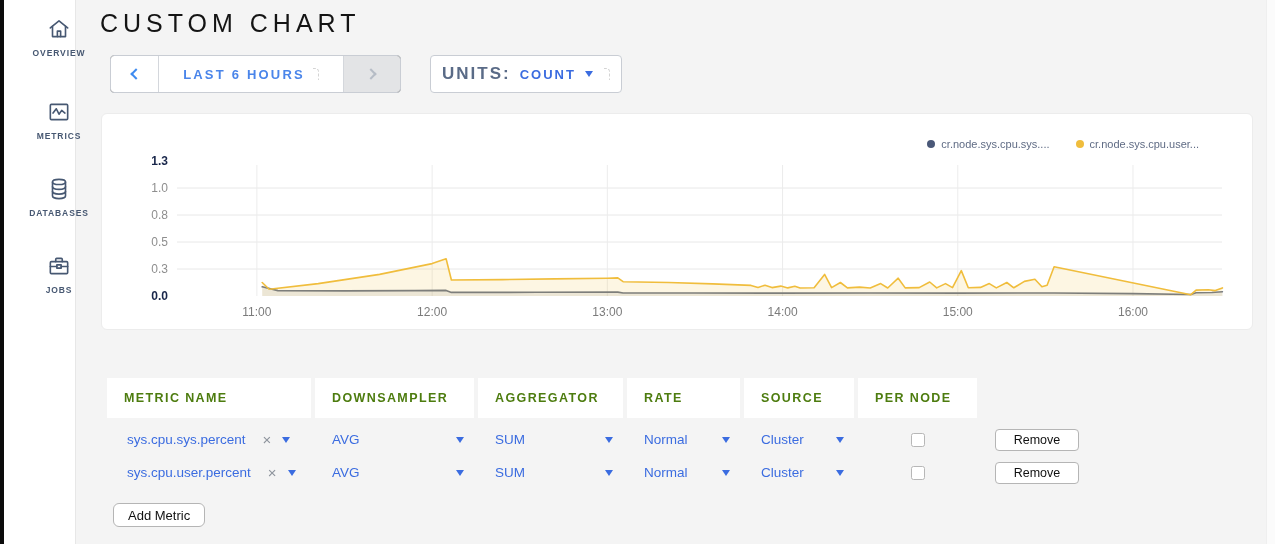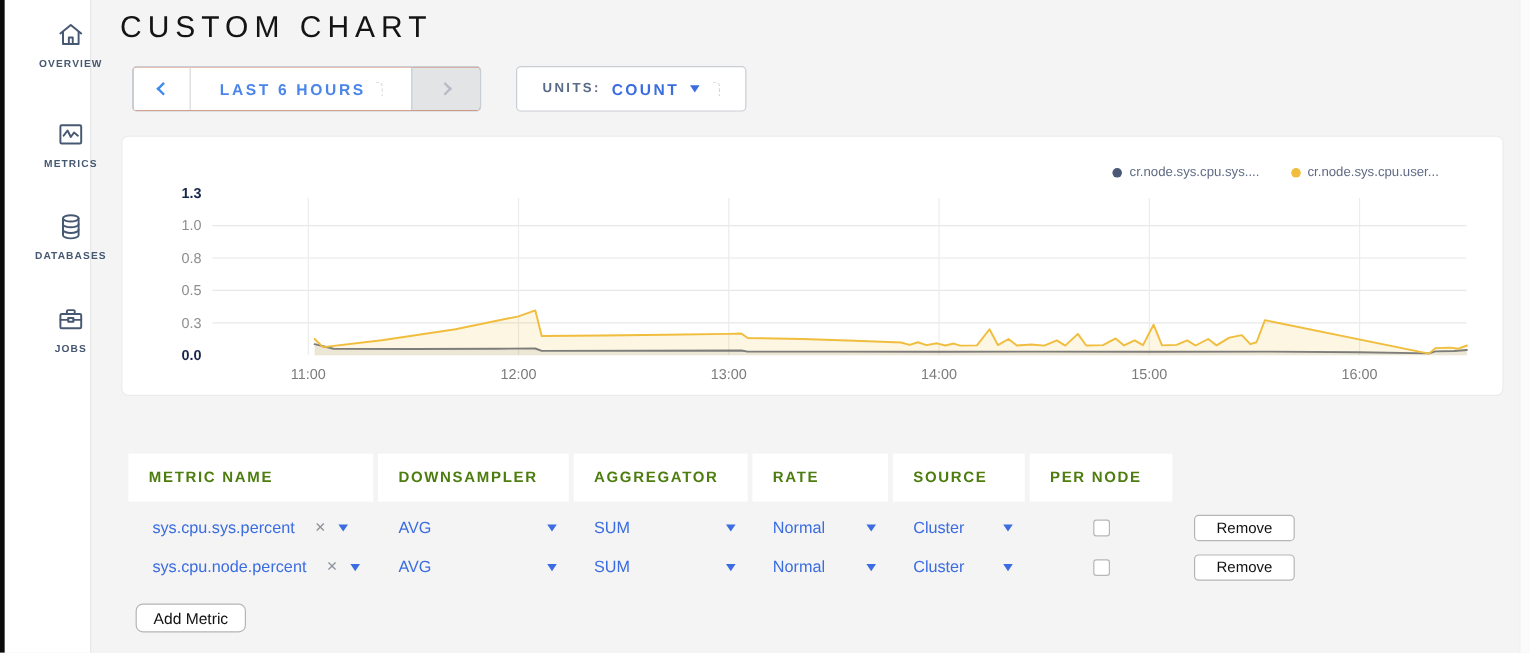--- a/index.html
+++ b/index.html
@@ -9,30 +9,30 @@
   .edge-strip { position:absolute; left:0; top:0; width:4px; height:544px; background:#0b0b0b; }
   .sidebar { position:absolute; left:4px; top:0; width:72px; height:544px; background:#ffffff; border-right:1px solid #e7e7e7; }
   .side-item { position:absolute; left:0; width:72px; display:flex; flex-direction:column; align-items:center; cursor:pointer;padding-left:38px; }
   .side-item svg { display:block; }
   .side-label { margin-top:6px; font-size:8.5px; font-weight:700; letter-spacing:0.9px; color:#475872; }
 
   
   .page-title { position:absolute; left:100px; top:9px; font-size:25px; font-weight:400; letter-spacing:5px; color:#141414; }
 
   
-  .range-box { position:absolute; left:110px; top:55px; width:291px; height:38px; background:#c2410c; border:1px solid #c9cdd4; border-radius:4px; display:flex; overflow:hidden; }
+  .range-box { position:absolute; left:110px; top:55px; width:291px; height:38px; background:#404040; border:1px solid #c9cdd4; border-radius:4px; display:flex; overflow:hidden; }
   .range-prev { width:48px; display:flex; align-items:center; justify-content:center; border-right:1px solid #d4d7dc; cursor:pointer; background:#fff; }
   .range-mid { flex:1; display:flex; align-items:center; justify-content:center; gap:6px; cursor:pointer; background:#fff; }
   .range-next { width:57px; display:flex; align-items:center; justify-content:center; border-left:1px solid #d4d7dc; background:#e3e4e6; cursor:default; }
   .range-label { font-size:13px; font-weight:700; letter-spacing:2.2px; color:#4a85ea; }
   .chev { width:8px; height:8px; border-left:2.4px solid #3e8bf0; border-bottom:2.4px solid #3e8bf0; display:inline-block; }
   .chev-left { transform:rotate(45deg); margin-left:3px; }
   .chev-right { border-color:#b6bcc6; transform:rotate(-135deg); margin-right:3px; }
   .units-box { position:absolute; left:430px; top:55px; width:192px; height:38px; background:#fff; border:1px solid #c9cdd4; border-radius:4px; display:flex; align-items:center; justify-content:center; gap:9px; cursor:pointer; }
-  .units-label { font-size:11px; font-weight:700; letter-spacing:2px; color:#5a6b87; }
+  .units-label { font-size:17px; font-weight:700; letter-spacing:2px; color:#5a6b87; }
   .units-value { font-size:13px; font-weight:700; letter-spacing:2px; color:#3b6ce0; }
   .caret { width:0; height:0; border-left:4.5px solid transparent; border-right:4.5px solid transparent; border-top:6px solid #3b6ce0; display:inline-block; }
   .focus-tick { width:6px; height:12px; border-top:1px dashed #d4d4d4; border-right:1px dashed #d4d4d4; border-top-right-radius:4px; display:inline-block; margin-left:2px; }
 
   
   .chart-panel { position:absolute; left:101px; top:113px; width:1152px; height:217px; background:#fff; border:1px solid #ececec; border-radius:6px; }
   .legend { position:absolute; top:24px; right:53px; display:flex; gap:26px;padding-left:48px; }
   .legend-entry { display:flex; align-items:center; gap:6px; }
   .legend-dot { width:8px; height:8px; border-radius:50%; }
   .legend-text { font-size:11px; color:#5f6b84; }
@@ -198,21 +198,21 @@
     <span class="caret"></span>
   </div>
   <div class="td td-center" style="margin-top:5px;">
     <input type="checkbox" class="cbx" style="">
   </div>
   <div class="td td-center" style="margin-top:5px;">
     <button class="remove-btn">Remove</button>
   </div>
 
   <div class="td td-metric">
-    <span>sys.cpu.node.percent</span>
+    <span>sys.cpu.user.percent</span>
     <span class="metric-x">×</span>
     <span class="caret"></span>
   </div>
   <div class="td td-select">
     <span>AVG</span>
     <span class="caret"></span>
   </div>
   <div class="td td-select">
     <span>SUM</span>
     <span class="caret"></span>

